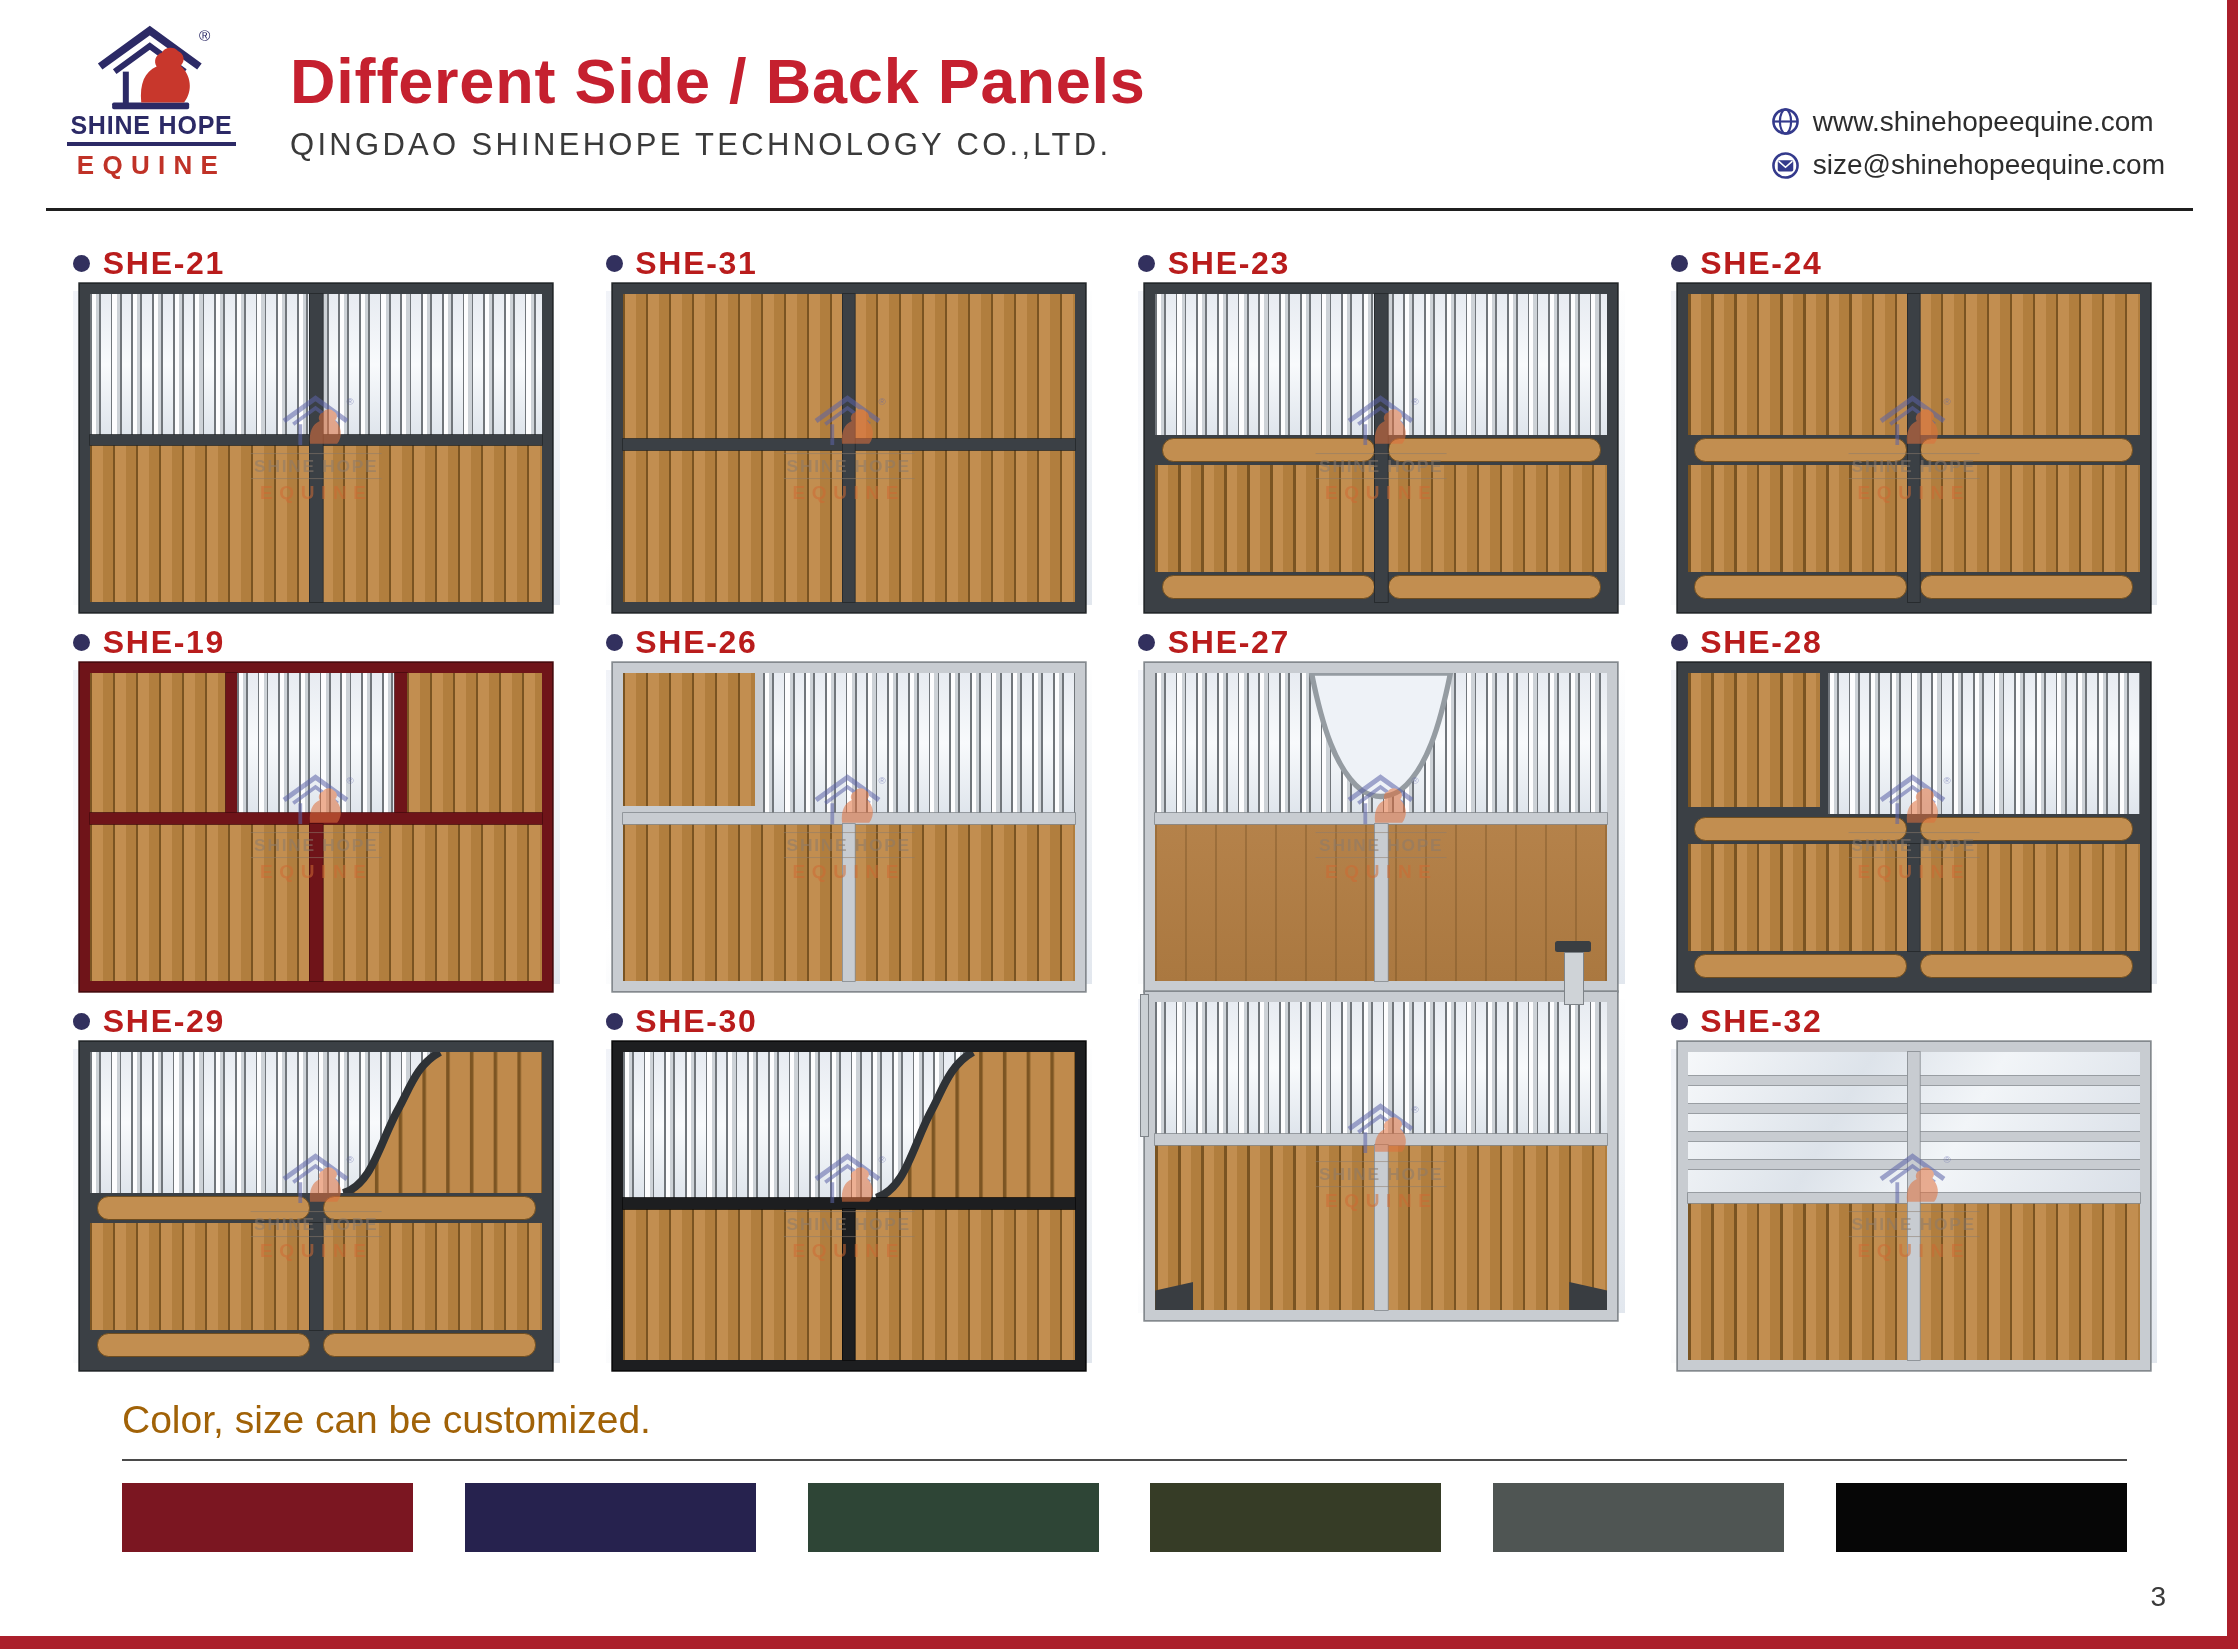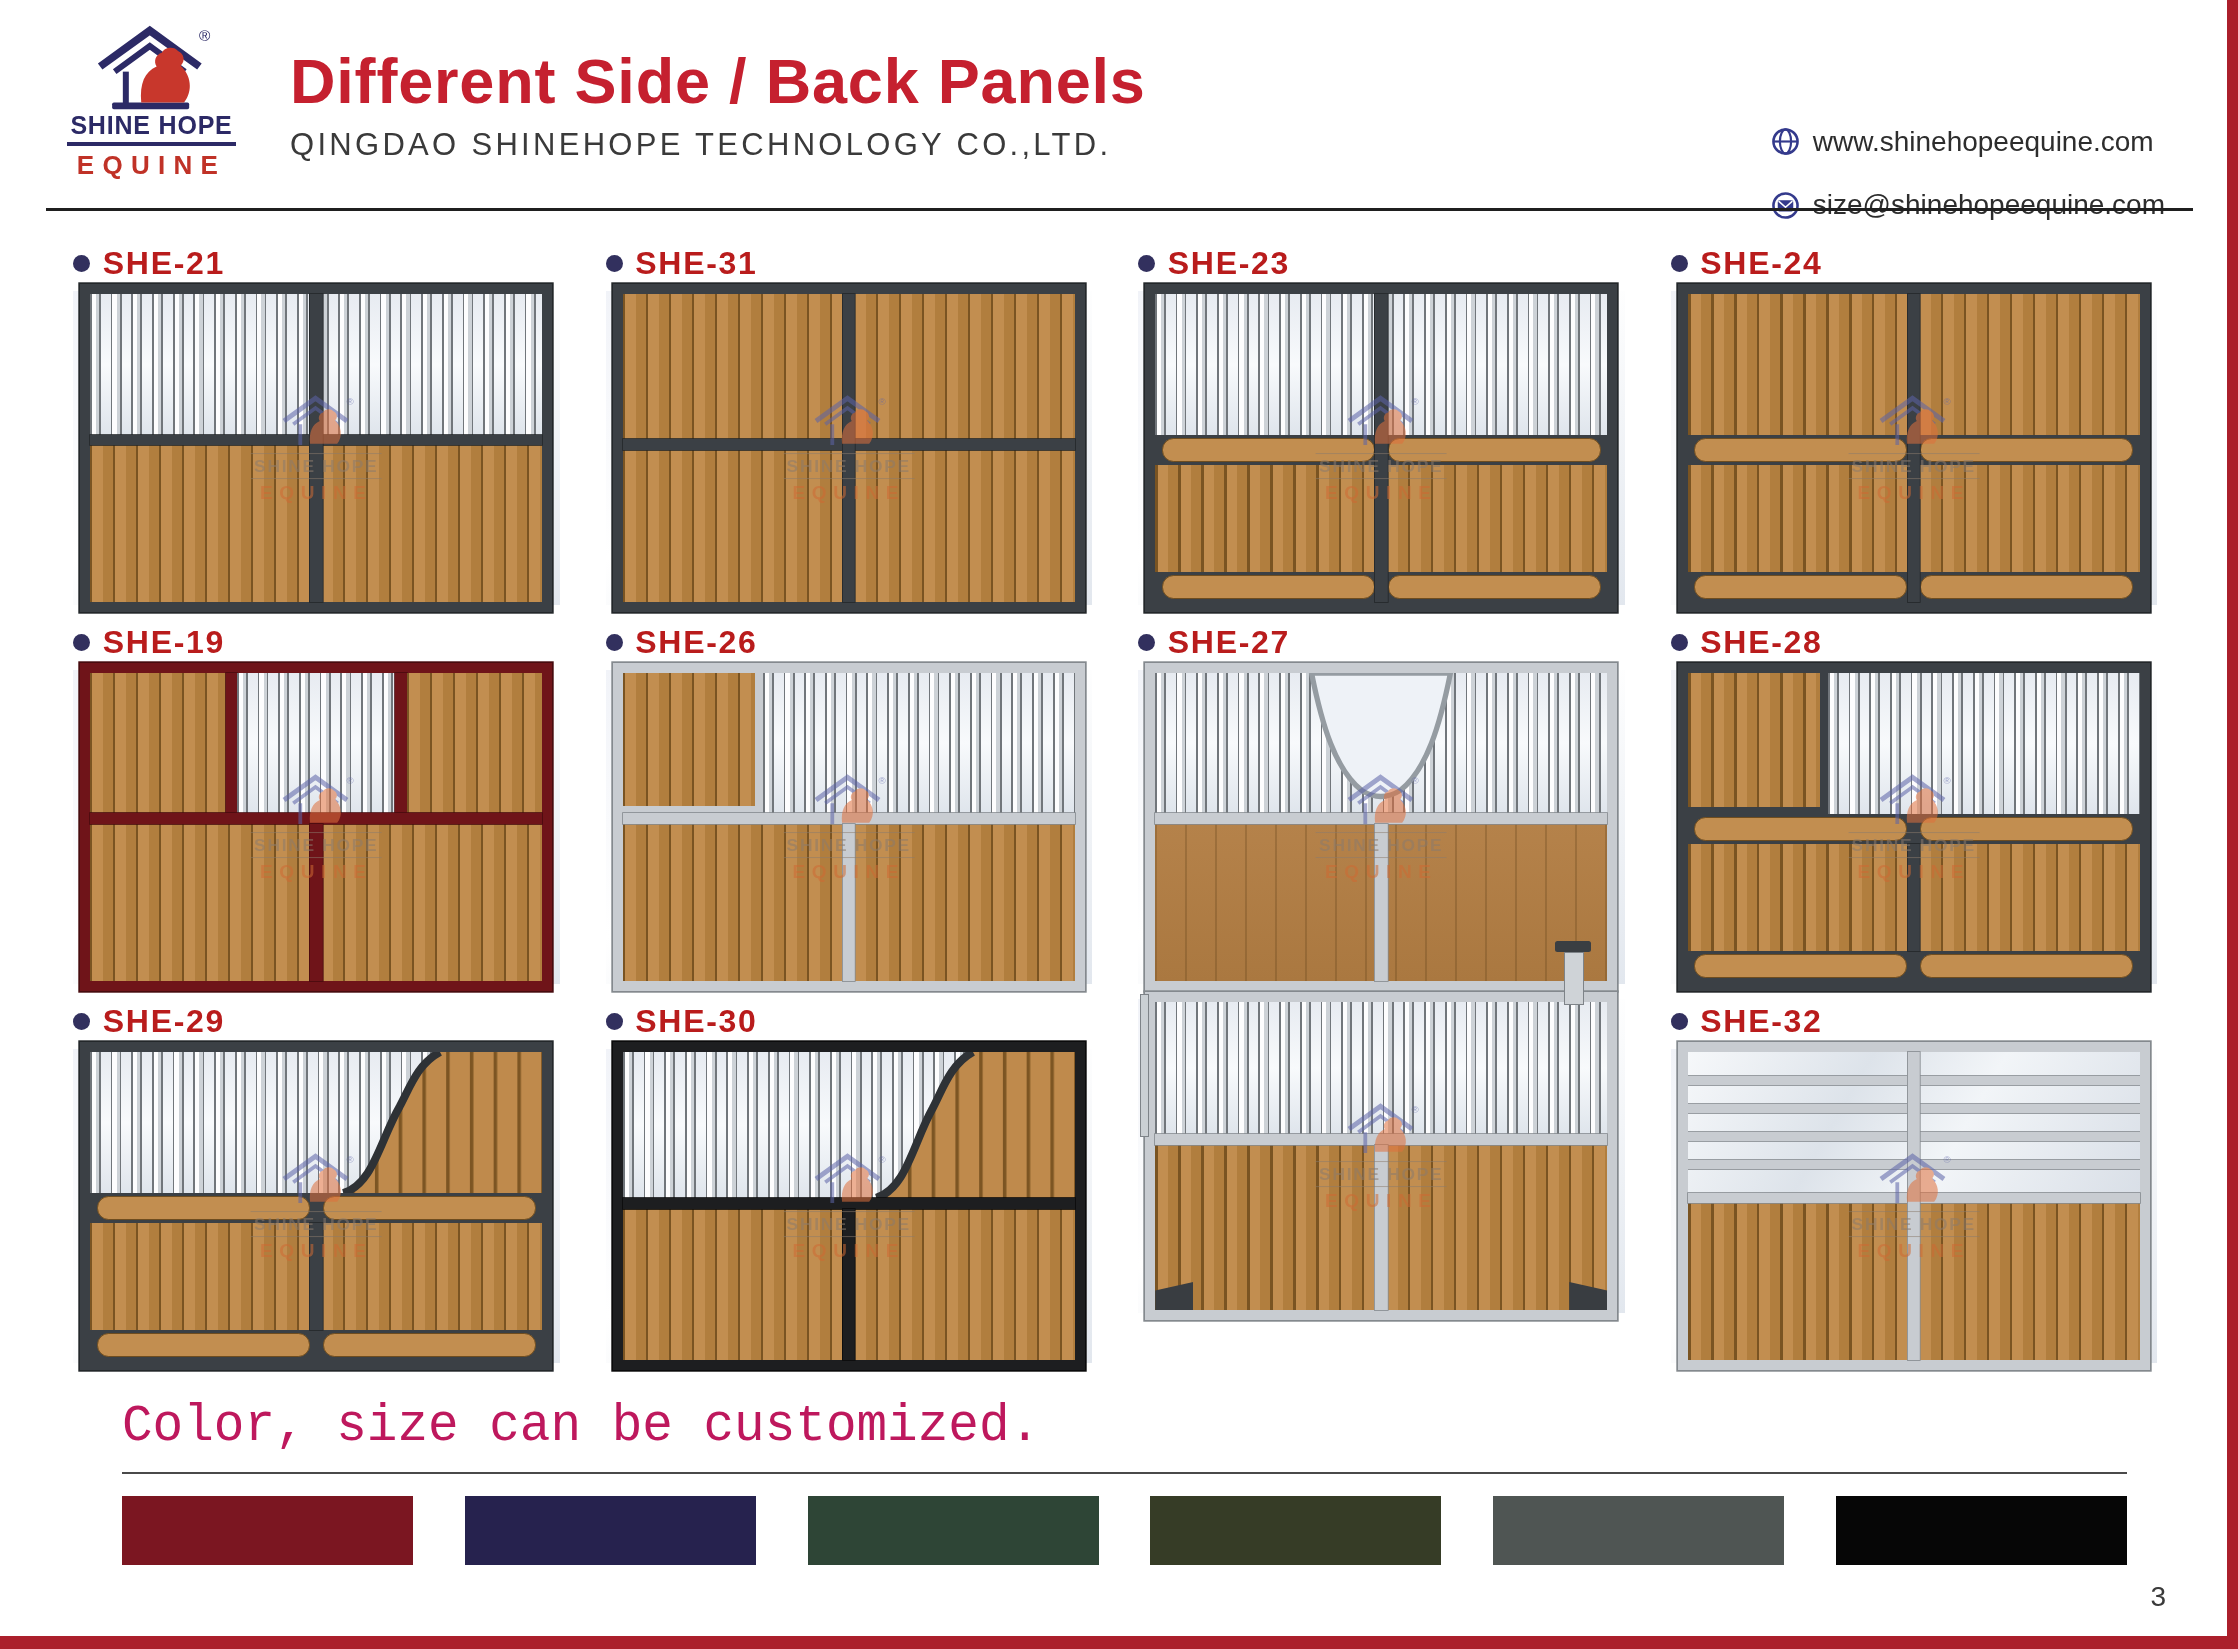--- a/index.html
+++ b/index.html
@@ -14,21 +14,21 @@
   .hdr{position:absolute;top:21.5px;left:48px;right:74px;display:flex;align-items:flex-start;}
   .logo{width:207px;text-align:center;}
   .logo svg{display:block;margin:0 auto;}
   .lg1{display:inline-block;font-weight:bold;color:#2c2a66;font-size:25px;letter-spacing:0.8px;
        border-bottom:4.1px solid #2c2a66;padding:0 3.3px 2.5px 3.3px;}
   .lg2{font-weight:bold;color:#c03227;font-size:26px;letter-spacing:8.3px;margin-top:4.1px;}
   .tblock{margin-left:35px;margin-top:26.5px;}
   .title{font-size:63px;font-weight:bold;color:#c5202f;letter-spacing:0.8px;line-height:1.05;}
   .subtitle{margin-top:13.2px;font-size:31px;color:#3a3a3a;letter-spacing:3.3px;}
   .contacts{margin-left:auto;margin-top:84px;display:flex;flex-direction:column;gap:11.6px;}
-  .crow{display:flex;align-items:center;gap:11.6px;font-size:28px;color:#2d2d2d;margin-top:20px;}
+  .crow{display:flex;align-items:center;gap:11.6px;font-size:28px;color:#2d2d2d;}
   .rule{position:absolute;top:208px;left:46px;width:2147px;height:2.5px;background:#1f1f1f;}
 
   
   .grid{position:absolute;top:241px;left:73px;width:2084px;display:grid;
         grid-template-columns:repeat(4,1fr);column-gap:46px;row-gap:15px;}
   .cell{display:flex;flex-direction:column;}
   .plabel{display:flex;align-items:center;height:45px;margin-bottom:5px;}
   .dot{width:17.4px;height:17.4px;border-radius:50%;background:#32305e;margin-right:12.4px;flex:0 0 auto;}
   .pcode{font-size:32px;font-weight:bold;color:#b91c1c;letter-spacing:1.7px;}
   .shot{height:314px;display:flex;align-items:center;justify-content:center;
@@ -84,21 +84,21 @@
 
   
   .wm{position:absolute;left:50%;top:50%;transform:translate(-50%,-50%);z-index:6;
       opacity:.55;text-align:center;pointer-events:none;}
   .wm-t1{font-size:17.4px;font-weight:bold;color:#8b7b6d;letter-spacing:1.7px;
          border-top:1.7px solid #8b7b6d;border-bottom:1.7px solid #8b7b6d;padding:1.7px 3.3px;}
   .wm-t2{font-size:19px;font-weight:bold;color:#cf6a33;letter-spacing:6.6px;margin-top:2.5px;}
 
   
   .foot{position:absolute;left:122px;top:1398px;width:2005px;}
-  .note{font-size:51px;color:#be185d;font-family:Liberation Mono, monospace;}
+  .note{font-size:39px;color:#a16207;}
   .fline{margin-top:16.5px;height:2.5px;background:#4a4a4a;width:100%;}
   .swatches{margin-top:21.5px;display:flex;justify-content:space-between;}
   .swatch{width:291px;height:69px;}
   .pageno{position:absolute;right:73px;top:1581px;font-size:28px;color:#3a3a3a;}
 </style>
 </head>
 <body>
 
 <div class="page">
   <div class="edge-r"></div>

